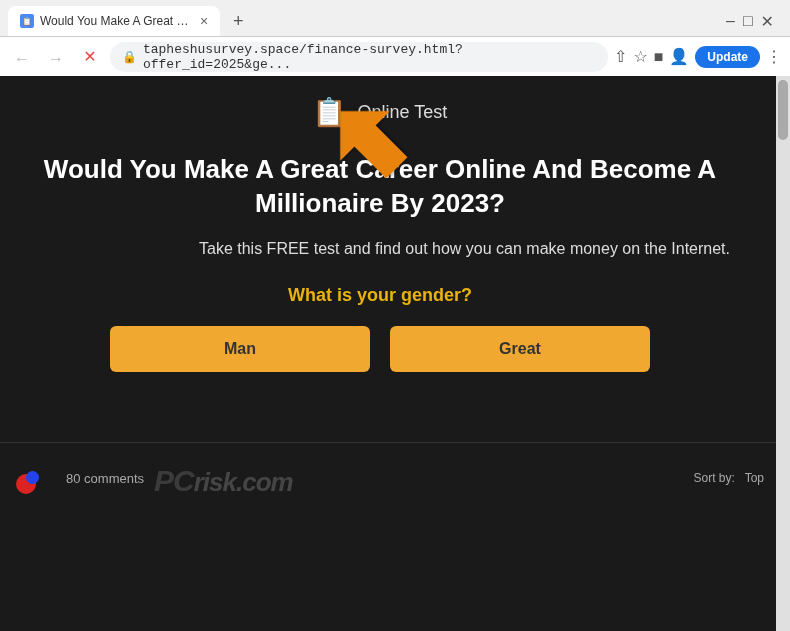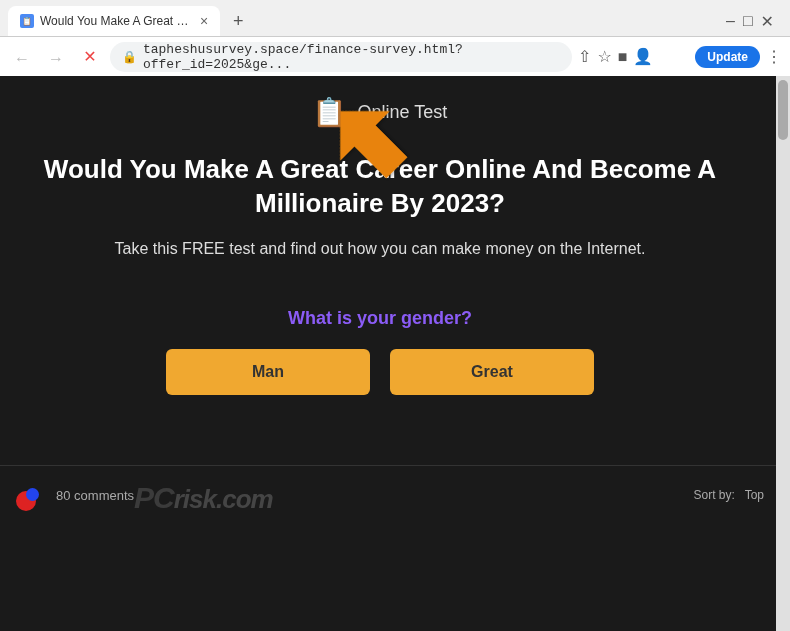--- a/index.html
+++ b/index.html
@@ -155,21 +155,20 @@
 
     .update-btn {
       background: #1a73e8;
       color: white;
       border: none;
       border-radius: 14px;
       padding: 4px 12px;
       font-size: 12px;
       font-weight: 600;
       cursor: pointer;
-      margin-left: 36px;
     }
 
     .menu-dots {
       font-size: 18px;
       color: #555;
       cursor: pointer;
     }
 
     
     .content-wrapper {
@@ -234,60 +233,61 @@
       font-weight: 900;
       color: #fff;
       text-align: center;
       line-height: 1.3;
       margin-bottom: 16px;
     }
 
     .sub-text {
       font-size: 16px;
       color: #ddd;
-      text-align: center;
+      text-align: right;
       line-height: 1.5;
-      margin-bottom: 47px;
+      margin-bottom: 24px;
     }
 
     .gender-question {
       font-size: 18px;
       font-weight: 700;
-      color: #8b5cf6;
+      color: #eab308;
       text-align: center;
       margin-bottom: 20px;
     }
 
     .gender-buttons {
       display: flex;
       justify-content: center;
       gap: 20px;
       margin-bottom: 40px;
     }
 
     .gender-btn {
       background: #f0a830;
       color: #333;
       border: none;
       border-radius: 6px;
       padding: 14px 0;
-      width: 204px;
+      width: 260px;
       font-size: 16px;
       font-weight: 600;
       cursor: pointer;
       text-align: center;
     }
 
     
     .bottom-bar {
       background: #1a1a1a;
       display: flex;
       align-items: center;
-      padding: 8px 12px;
+      padding: 14px 12px;
       border-top: 1px solid #333;
+      gap: 10px;
     }
 
     .dot-container {
       position: relative;
       width: 40px;
       height: 40px;
     }
 
     .pcrisk-text {
       font-size: 38px;

